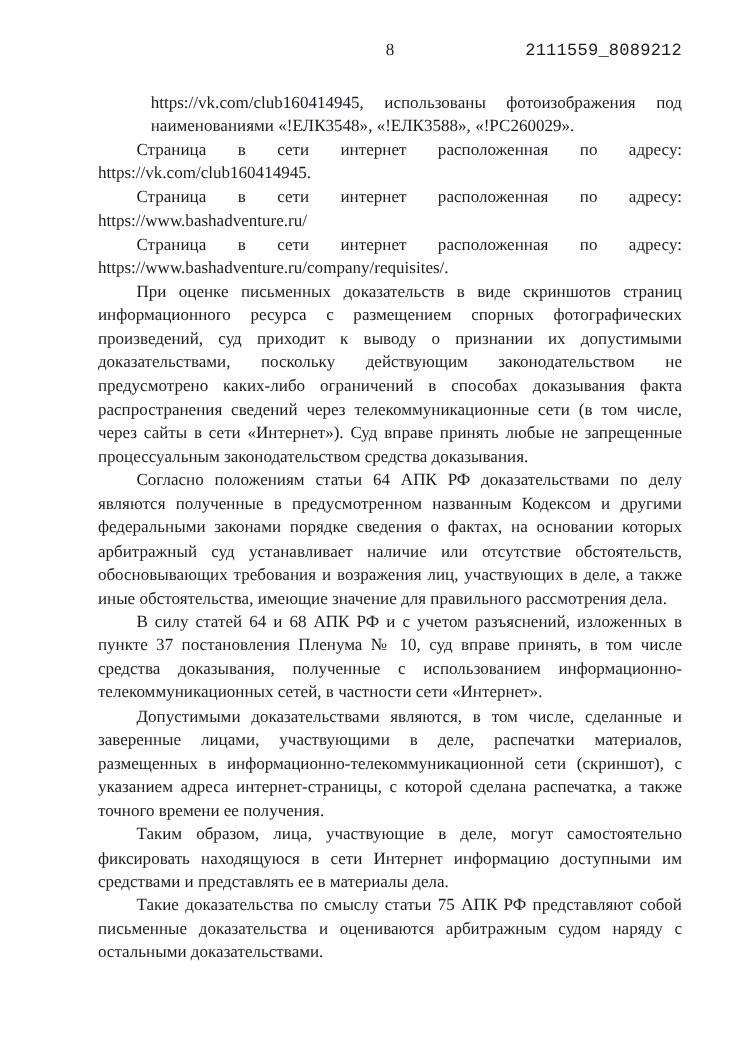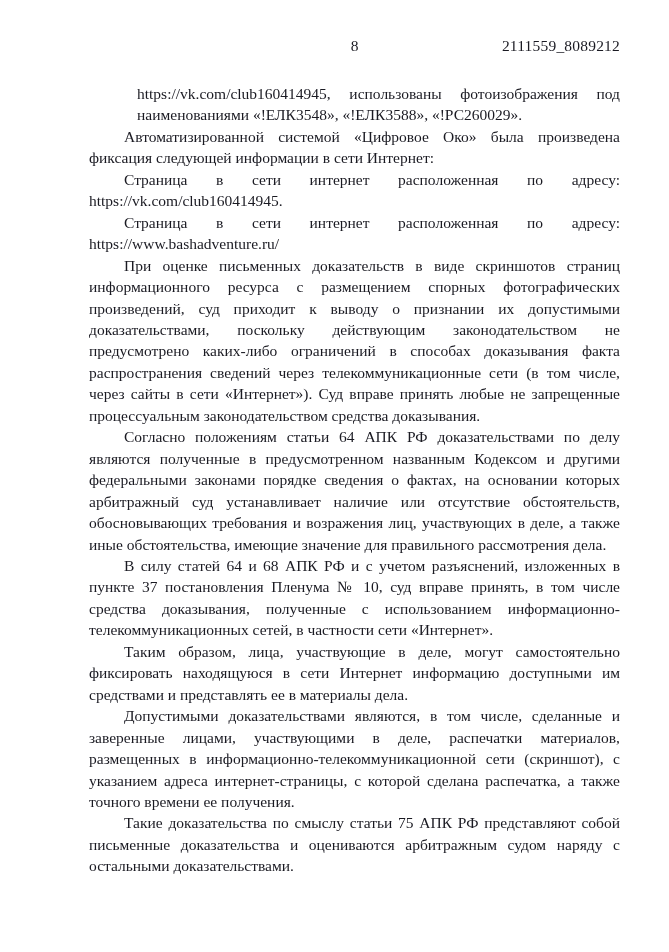--- a/index.html
+++ b/index.html
@@ -28,20 +28,21 @@
     position: absolute;
     left: 0;
     right: 0;
     text-align: center;
   }
   .doc-id {
     position: absolute;
     right: 0;
     top: 0;
     letter-spacing: 0.2px;
+    font-family: Liberation Mono, monospace;
   }
   .content {
     margin: 27px 49px 0 89px;
     font-size: 15.5px;
     line-height: 21.45px;
     text-align: justify;
   }
   .content p {
     margin: 0;
     padding: 0;
@@ -57,24 +58,24 @@
 
 <div class="page">
 
   <div class="header">
     <span class="page-number">8</span>
     <span class="doc-id">2111559_8089212</span>
   </div>
 
   <div class="content">
     <p class="no-indent">https://vk.com/club160414945, использованы фотоизображения под наименованиями «!ЕЛК3548», «!ЕЛК3588», «!РС260029».</p>
-    <p>Автоматизированной системой «Цифровое Око» была произведена фиксация следующей информации в сети Интернет:</p>
     <p>Страница в сети интернет расположенная по адресу: https://vk.com/club160414945.</p>
     <p>Страница в сети интернет расположенная по адресу: https://www.bashadventure.ru/</p>
+    <p>Страница в сети интернет расположенная по адресу: https://www.bashadventure.ru/company/requisites/.</p>
     <p>При оценке письменных доказательств в виде скриншотов страниц информационного ресурса с размещением спорных фотографических произведений, суд приходит к выводу о признании их допустимыми доказательствами, поскольку действующим законодательством не предусмотрено каких-либо ограничений в способах доказывания факта распространения сведений через телекоммуникационные сети (в том числе, через сайты в сети «Интернет»). Суд вправе принять любые не запрещенные процессуальным законодательством средства доказывания.</p>
     <p>Согласно положениям статьи 64 АПК РФ доказательствами по делу являются полученные в предусмотренном названным Кодексом и другими федеральными законами порядке сведения о фактах, на основании которых арбитражный суд устанавливает наличие или отсутствие обстоятельств, обосновывающих требования и возражения лиц, участвующих в деле, а также иные обстоятельства, имеющие значение для правильного рассмотрения дела.</p>
     <p>В силу статей 64 и 68 АПК РФ и с учетом разъяснений, изложенных в пункте 37 постановления Пленума № 10, суд вправе принять, в том числе средства доказывания, полученные с использованием информационно-телекоммуникационных сетей, в частности сети «Интернет».</p>
+    <p>Допустимыми доказательствами являются, в том числе, сделанные и заверенные лицами, участвующими в деле, распечатки материалов, размещенных в информационно-телекоммуникационной сети (скриншот), с указанием адреса интернет-страницы, с которой сделана распечатка, а также точного времени ее получения.</p>
     <p>Таким образом, лица, участвующие в деле, могут самостоятельно фиксировать находящуюся в сети Интернет информацию доступными им средствами и представлять ее в материалы дела.</p>
-    <p>Допустимыми доказательствами являются, в том числе, сделанные и заверенные лицами, участвующими в деле, распечатки материалов, размещенных в информационно-телекоммуникационной сети (скриншот), с указанием адреса интернет-страницы, с которой сделана распечатка, а также точного времени ее получения.</p>
     <p>Такие доказательства по смыслу статьи 75 АПК РФ представляют собой письменные доказательства и оцениваются арбитражным судом наряду с остальными доказательствами.</p>
   </div>
 
 </div>
 
 </body></html>

